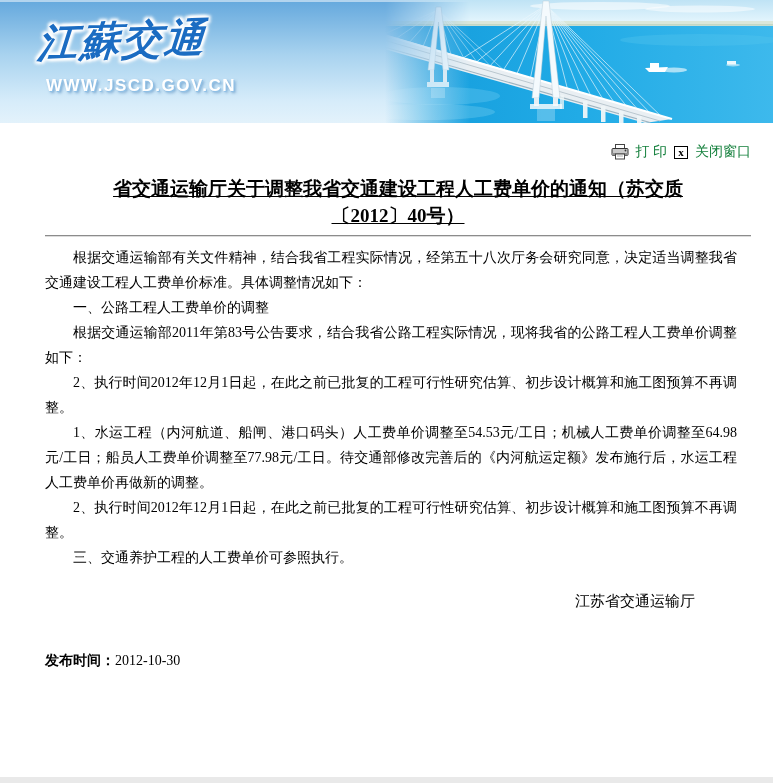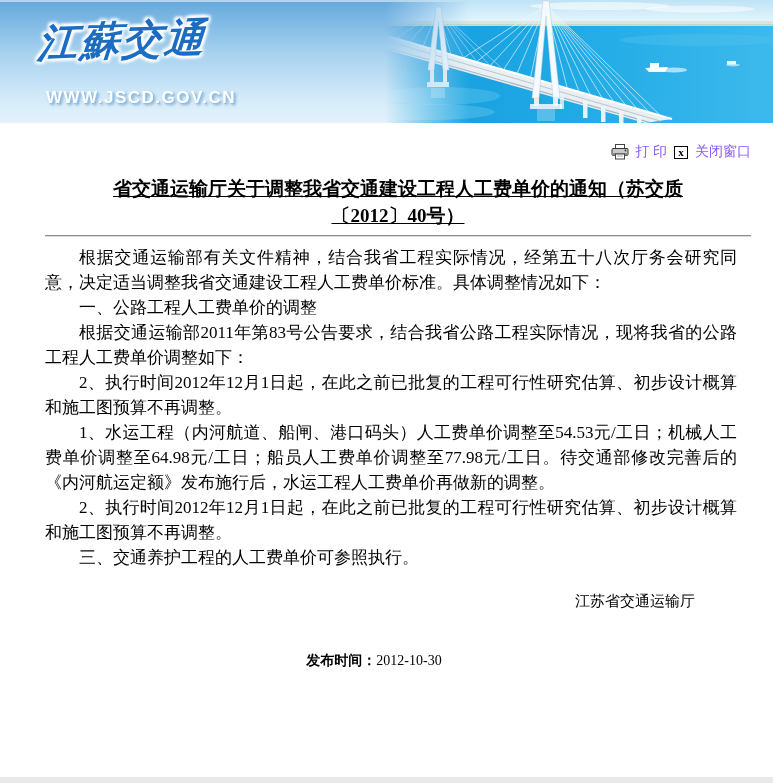--- a/index.html
+++ b/index.html
@@ -12,54 +12,54 @@
   .banner { position:relative; width:773px; height:123px; overflow:hidden; }
   .banner svg { position:absolute; left:0; top:0; display:block; }
   .logo-cn {
     position:absolute; left:38px; top:18px;
     font-family:"DejaVu Serif","Liberation Serif",serif;
     font-style:italic; font-weight:bold; font-size:40px; line-height:1.1;
     letter-spacing:2px; color:#1b6cc2; transform:skewX(-6deg) rotate(-2deg);
     text-shadow:0 0 2px #fff,0 0 4px #fff,0 0 6px #fff,2px 2px 3px #fff,-2px -2px 3px #fff,2px -2px 3px #fff,-2px 2px 3px #fff;
   }
   .logo-www {
-    position:absolute; left:46px; top:88px;
+    position:absolute; left:46px; top:76px;
     font-family:"Liberation Sans","DejaVu Sans",sans-serif;
     font-weight:bold; font-size:17px; letter-spacing:1.5px; color:#ffffff;
     text-shadow:1px 1px 0 #8fc0e6, 2px 2px 3px rgba(35,100,165,.55);
   }
   
   .content { padding:0 22px 0 45px; }
   .toolbar {
     margin-top:20px; display:flex; justify-content:flex-end; align-items:center;
     gap:7px; font-size:14px; height:18px;
   }
-  .tool-link { color:#8b5cf6; text-decoration:none; cursor:pointer; }
+  .tool-link { color:#15803d; text-decoration:none; cursor:pointer; }
   .printer-icon { display:inline-flex; cursor:pointer; }
   .close-icon {
     display:inline-flex; width:14px; height:13px; border:1px solid #000;
     background:#fff; align-items:center; justify-content:center;
     font-family:"Liberation Serif",serif; font-weight:bold; font-size:11px;
     line-height:1; cursor:pointer;
   }
   .title {
     max-width:585px; margin:14px auto 0; text-align:center;
     font-size:19px; font-weight:bold; line-height:27px;text-decoration:underline;
   }
   .divider {
     margin-top:6px; border:0; height:0;
     border-top:1px solid #8c8c8c; border-bottom:1px solid #dcdcdc;
   }
   .article-body { margin-top:8px; padding-right:14px; }
   .article-body p {
-    font-size:17px; line-height:25px; text-indent:2em; text-align:justify;
+    font-size:14px; line-height:25px; text-indent:2em; text-align:justify;
   }
   .signature { margin-top:16px; text-align:right; padding-right:56px;
     font-size:15px; line-height:30px; }
-  .publish { margin-top:36px; text-align:center; padding-right:48px; font-size:14px; }
+  .publish { margin-top:36px; text-align:left; padding-right:48px; font-size:14px; }
   .publish-label { font-weight:bold; }
   .bottom-strip { position:absolute; left:0; bottom:0; width:773px; height:6px; background:#e9e9e9; }
 </style>
 </head>
 <body>
 
 <div class="banner">
   <svg width="773" height="123" viewBox="0 0 773 123" aria-hidden="true">
     <defs>
       <linearGradient id="skyGrad" x1="0" y1="0" x2="0" y2="1">

